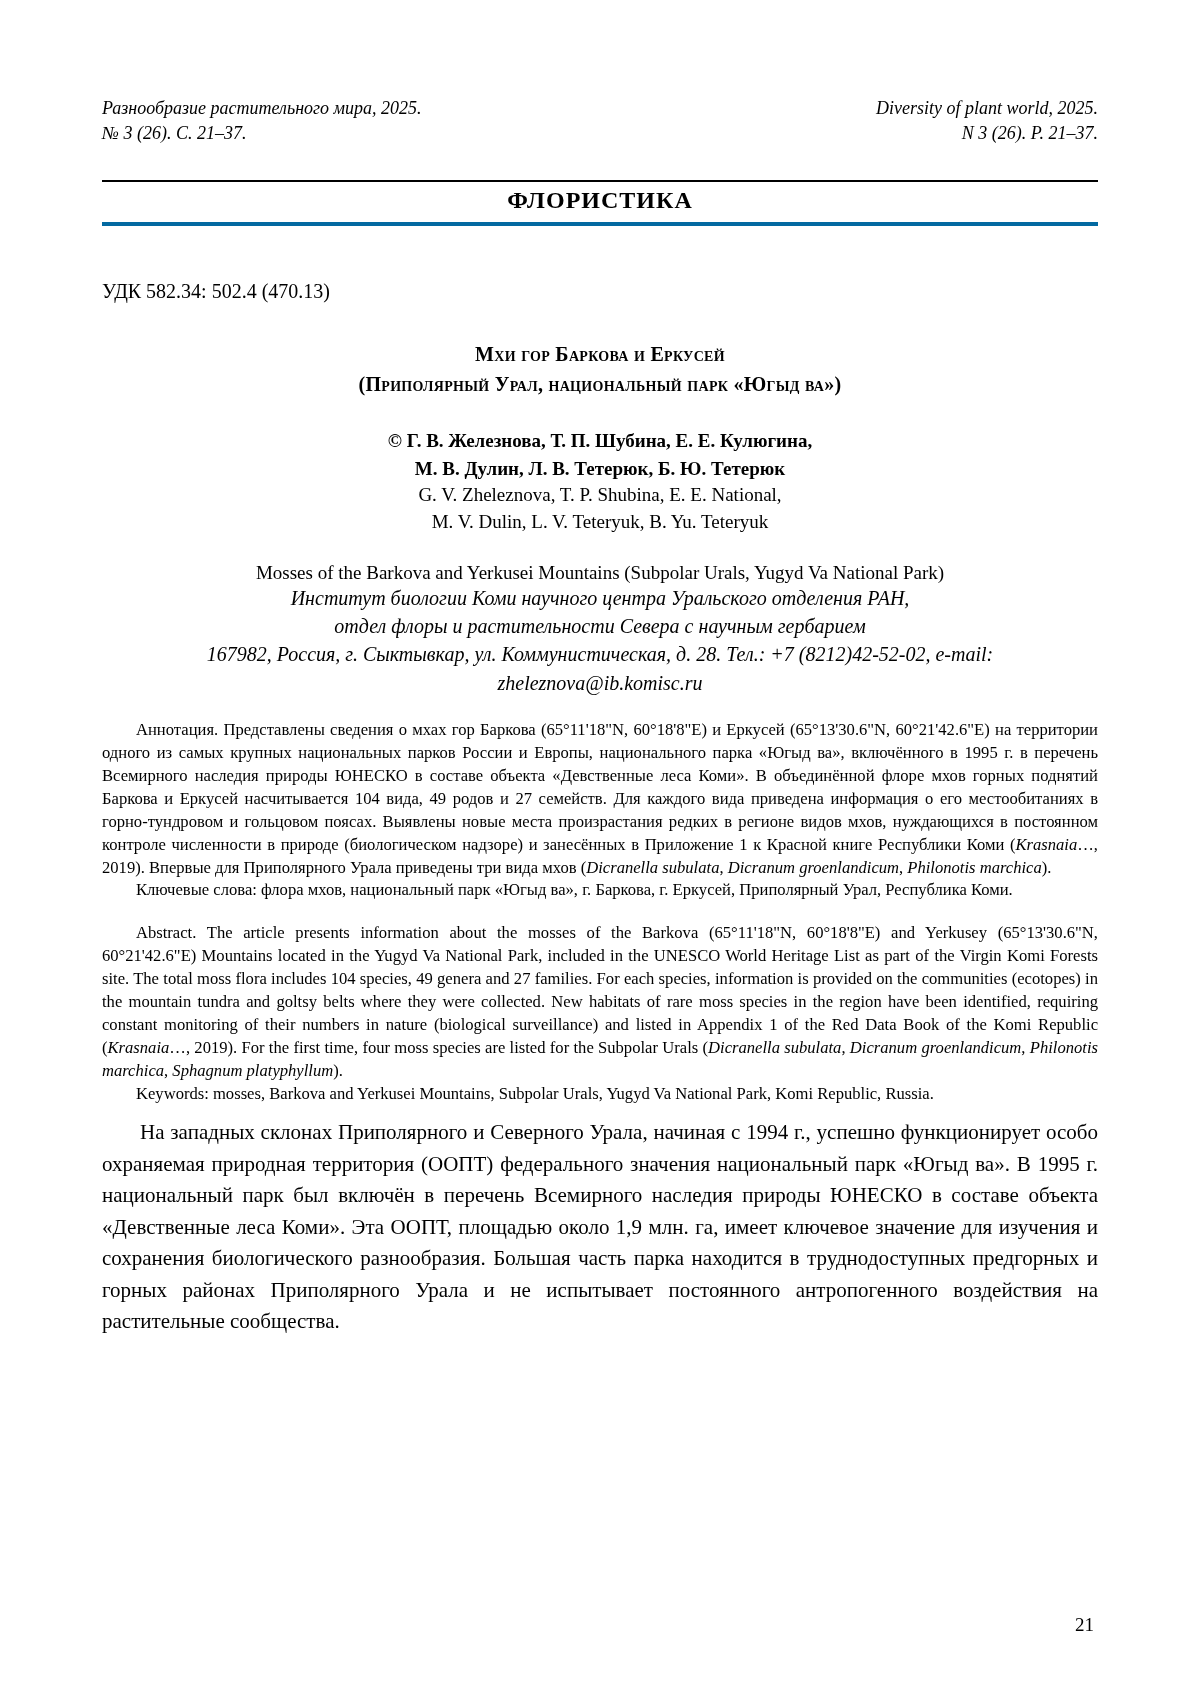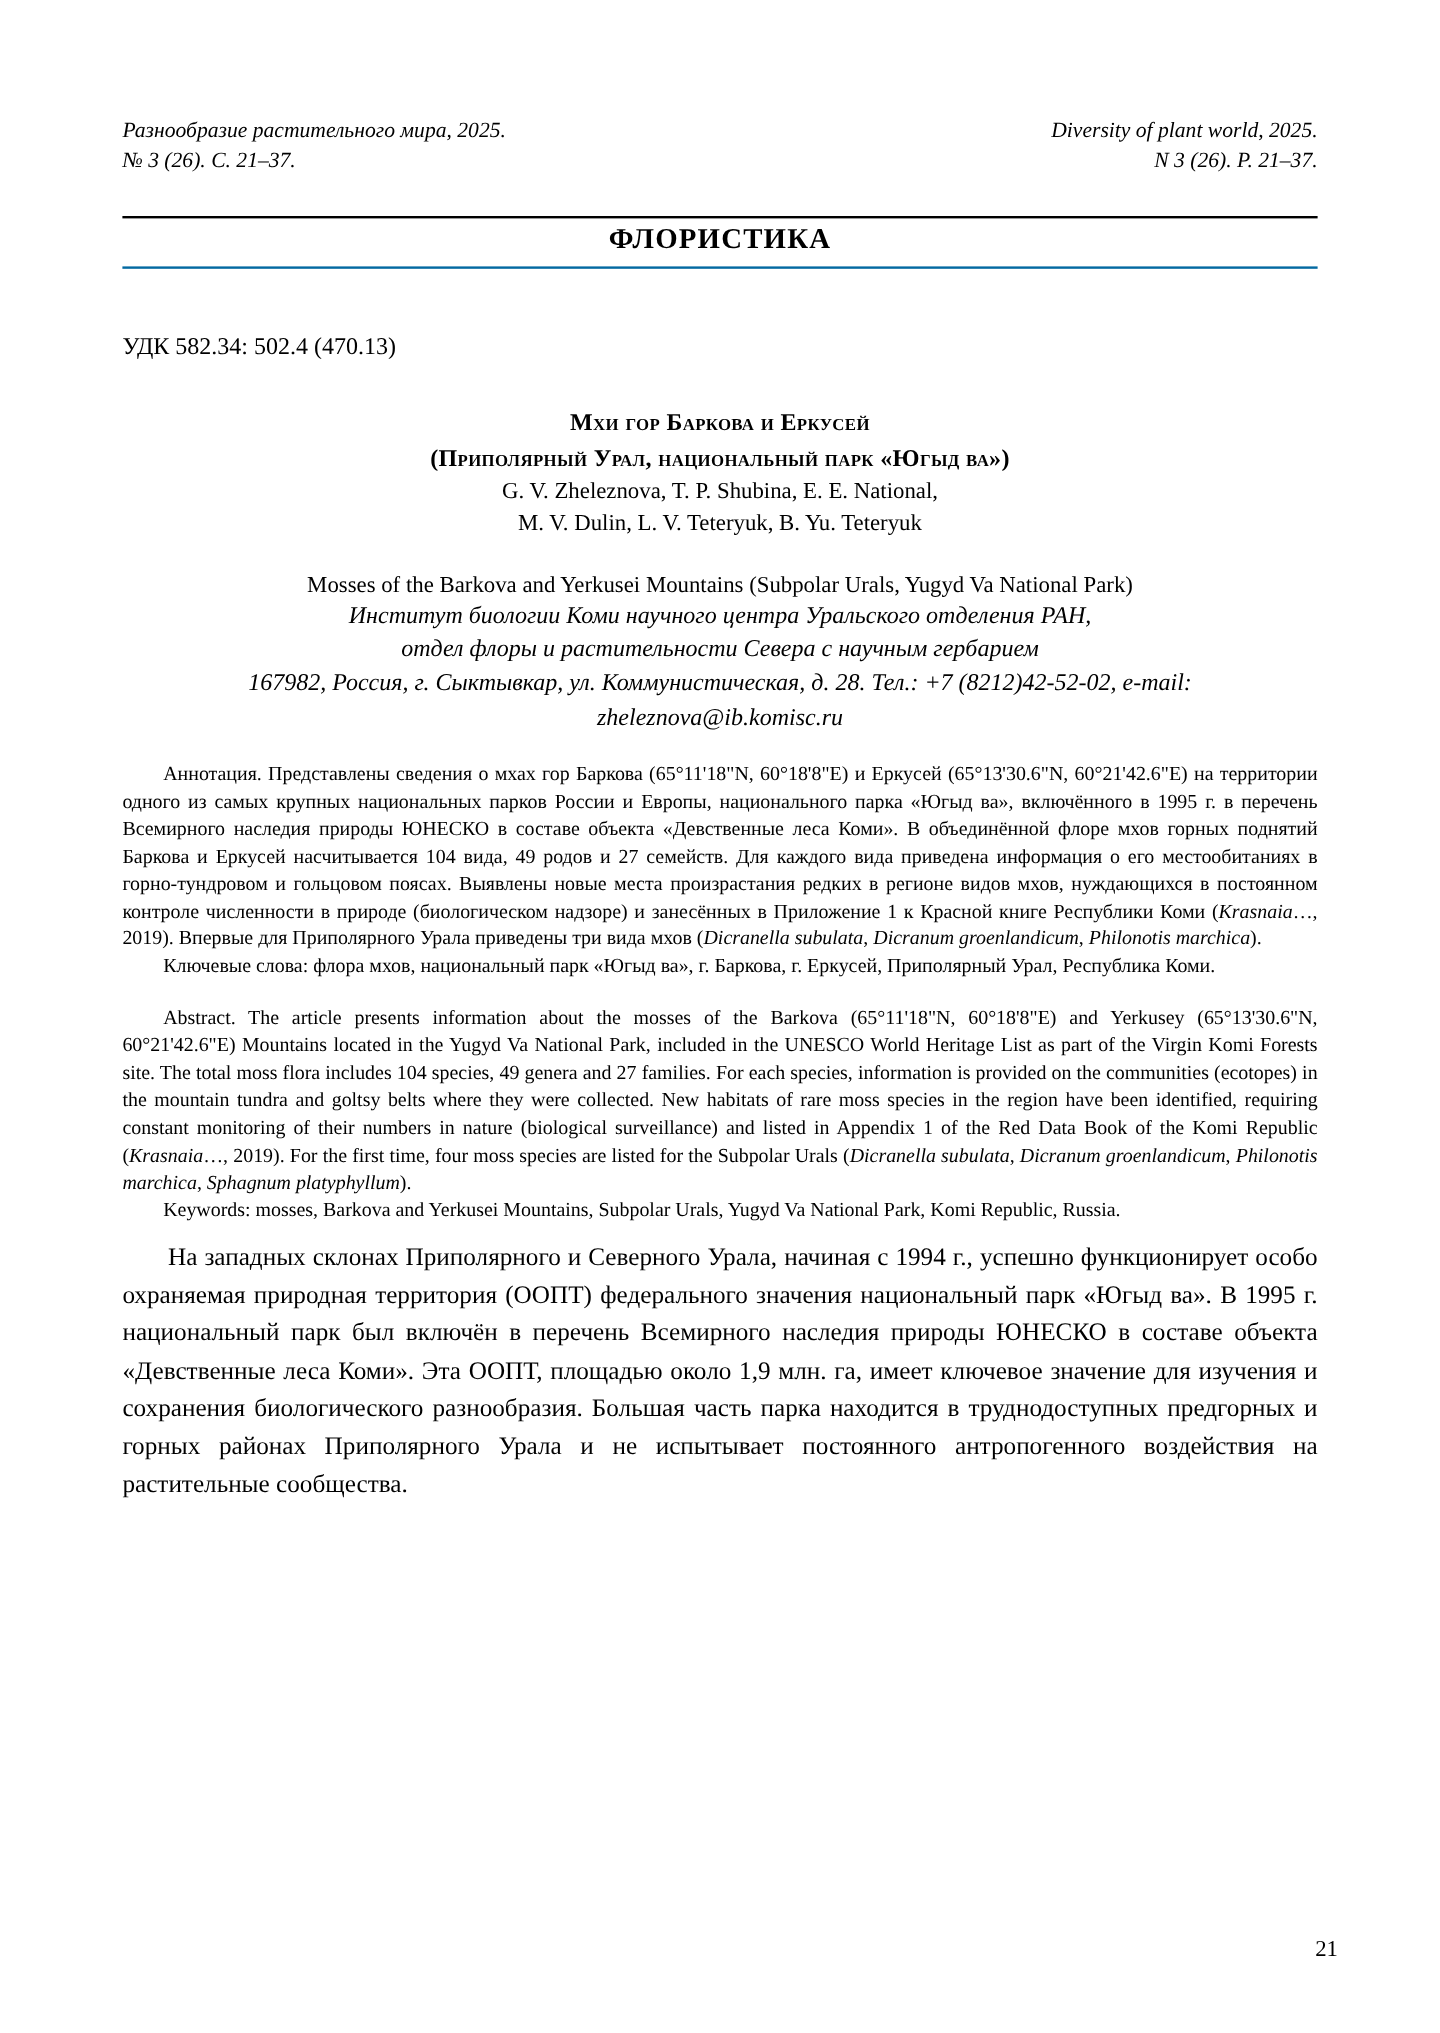--- a/index.html
+++ b/index.html
@@ -22,21 +22,21 @@
     display: flex;
     justify-content: space-between;
     font-style: italic;
     font-size: 18px;
     line-height: 1.4;
   }
   .header-right { text-align: right; }
   .rubric {
     margin-top: 34px;
     border-top: 2px solid #000;
-    border-bottom: 2px solid #0369a1;
+    border-bottom: 4px solid #0369a1;
     padding: 5px 0 8px 0;
   }
   .rubric-title {
     text-align: center;
     font-weight: bold;
     font-size: 24px;
     letter-spacing: 1px;
   }
   .udc {
     margin-top: 54px;
@@ -93,21 +93,21 @@
   }
   .body-text {
     margin: 12px 0 0 0;
     font-size: 21px;
     line-height: 1.5;
     text-align: justify;
     text-indent: 38px;
   }
   .page-number {
     position: absolute;
-    right: 83px;
+    right: 104px;
     bottom: 58px;
     font-size: 19px;
     text-align: center;
   }
 </style>
 </head>
 <body>
 
 <div class="page">
 
@@ -126,20 +126,24 @@
     <div class="rubric-title">ФЛОРИСТИКА</div>
   </div>
 
   <div class="udc">УДК 582.34: 502.4 (470.13)</div>
 
   <div class="title-ru center">
     <div>Мхи гор Баркова и Еркусей</div>
     <div>(Приполярный Урал, национальный парк «Югыд ва»)</div>
   </div>
 
+  <div class="authors-ru center">
+    <div>© Г. В. Железнова, Т. П. Шубина, Е. Е. Кулюгина,</div>
+    <div>М. В. Дулин, Л. В. Тетерюк, Б. Ю. Тетерюк</div>
+  </div>
 
   <div class="authors-en center">
     <div>G. V. Zheleznova, T. P. Shubina, E. E. National,</div>
     <div>M. V. Dulin, L. V. Teteryuk, B. Yu. Teteryuk</div>
   </div>
 
   <div class="title-en center">Mosses of the Barkova and Yerkusei Mountains (Subpolar Urals, Yugyd Va National Park)</div>
 
   <div class="affiliation center">
     <div>Институт биологии Коми научного центра Уральского отделения РАН,</div>

